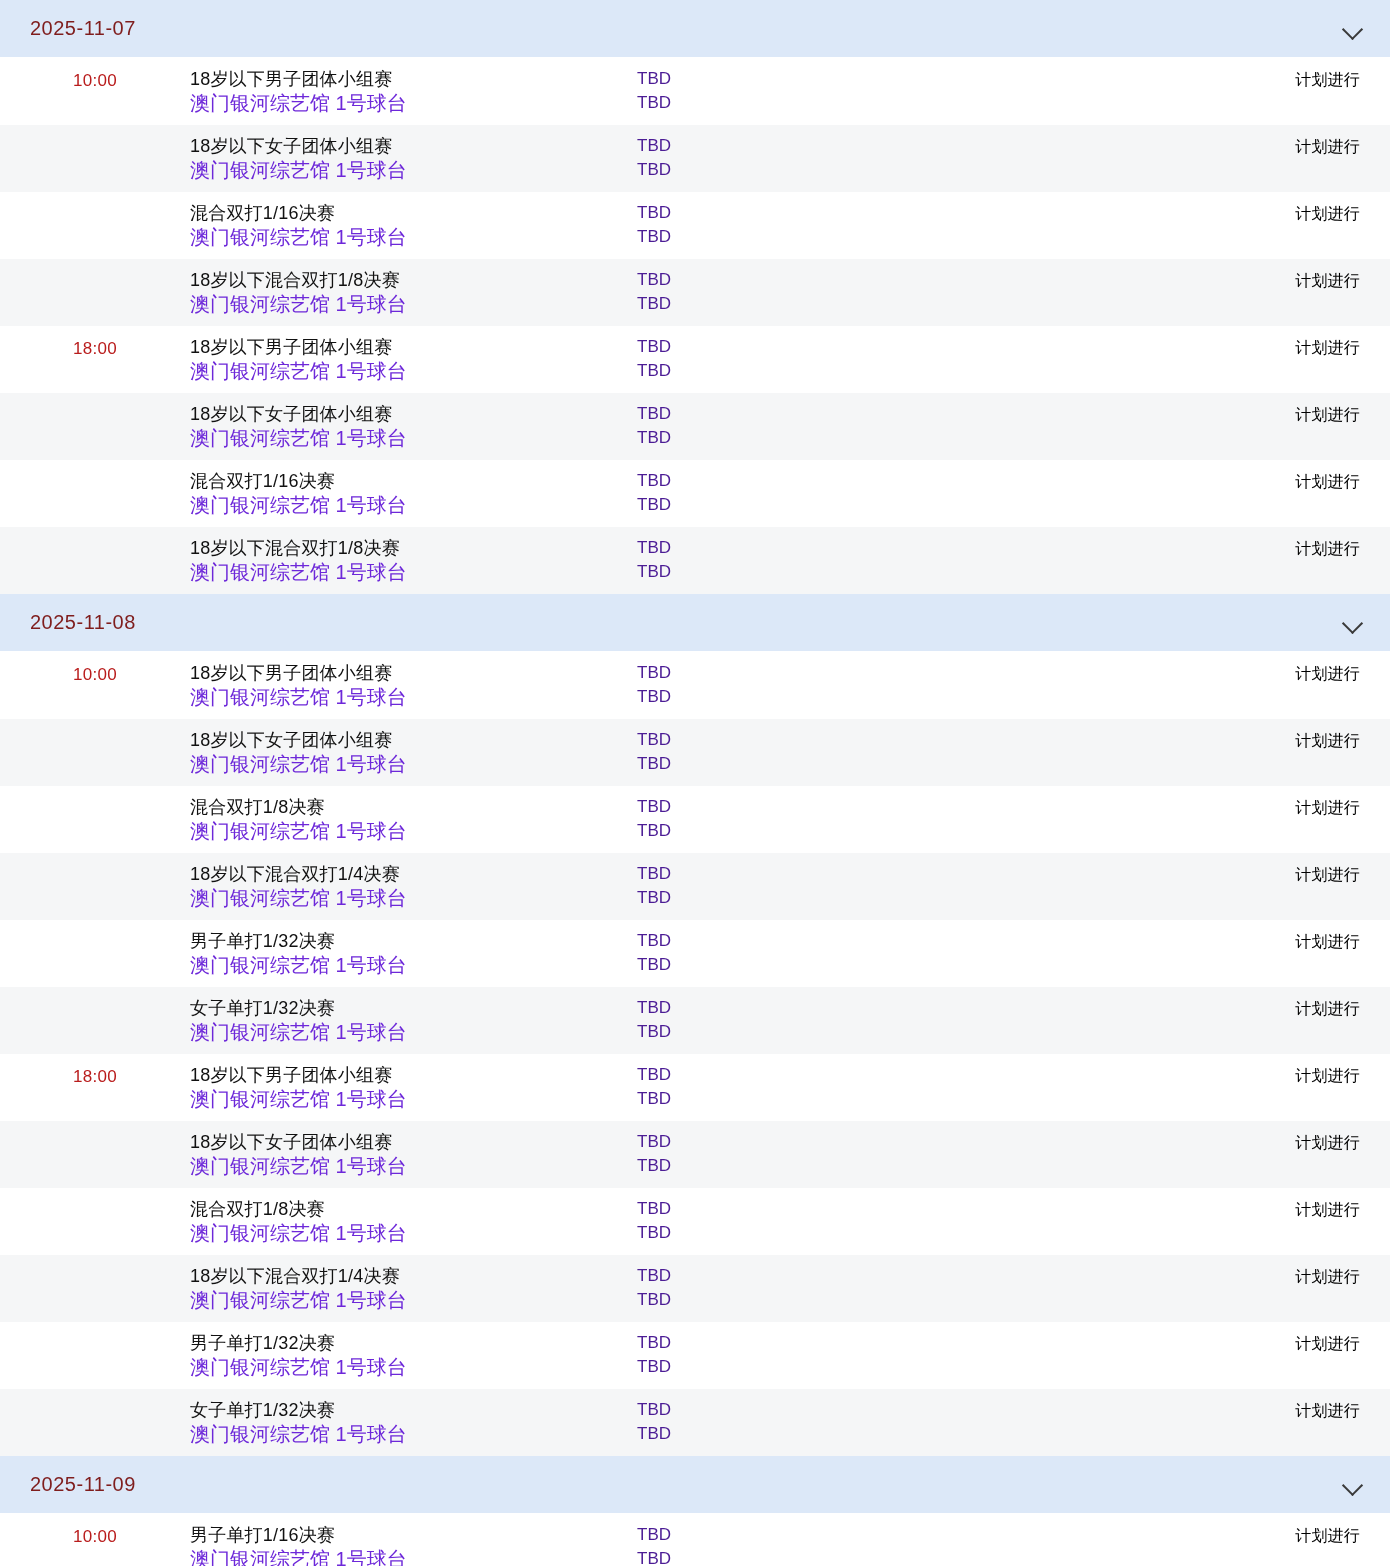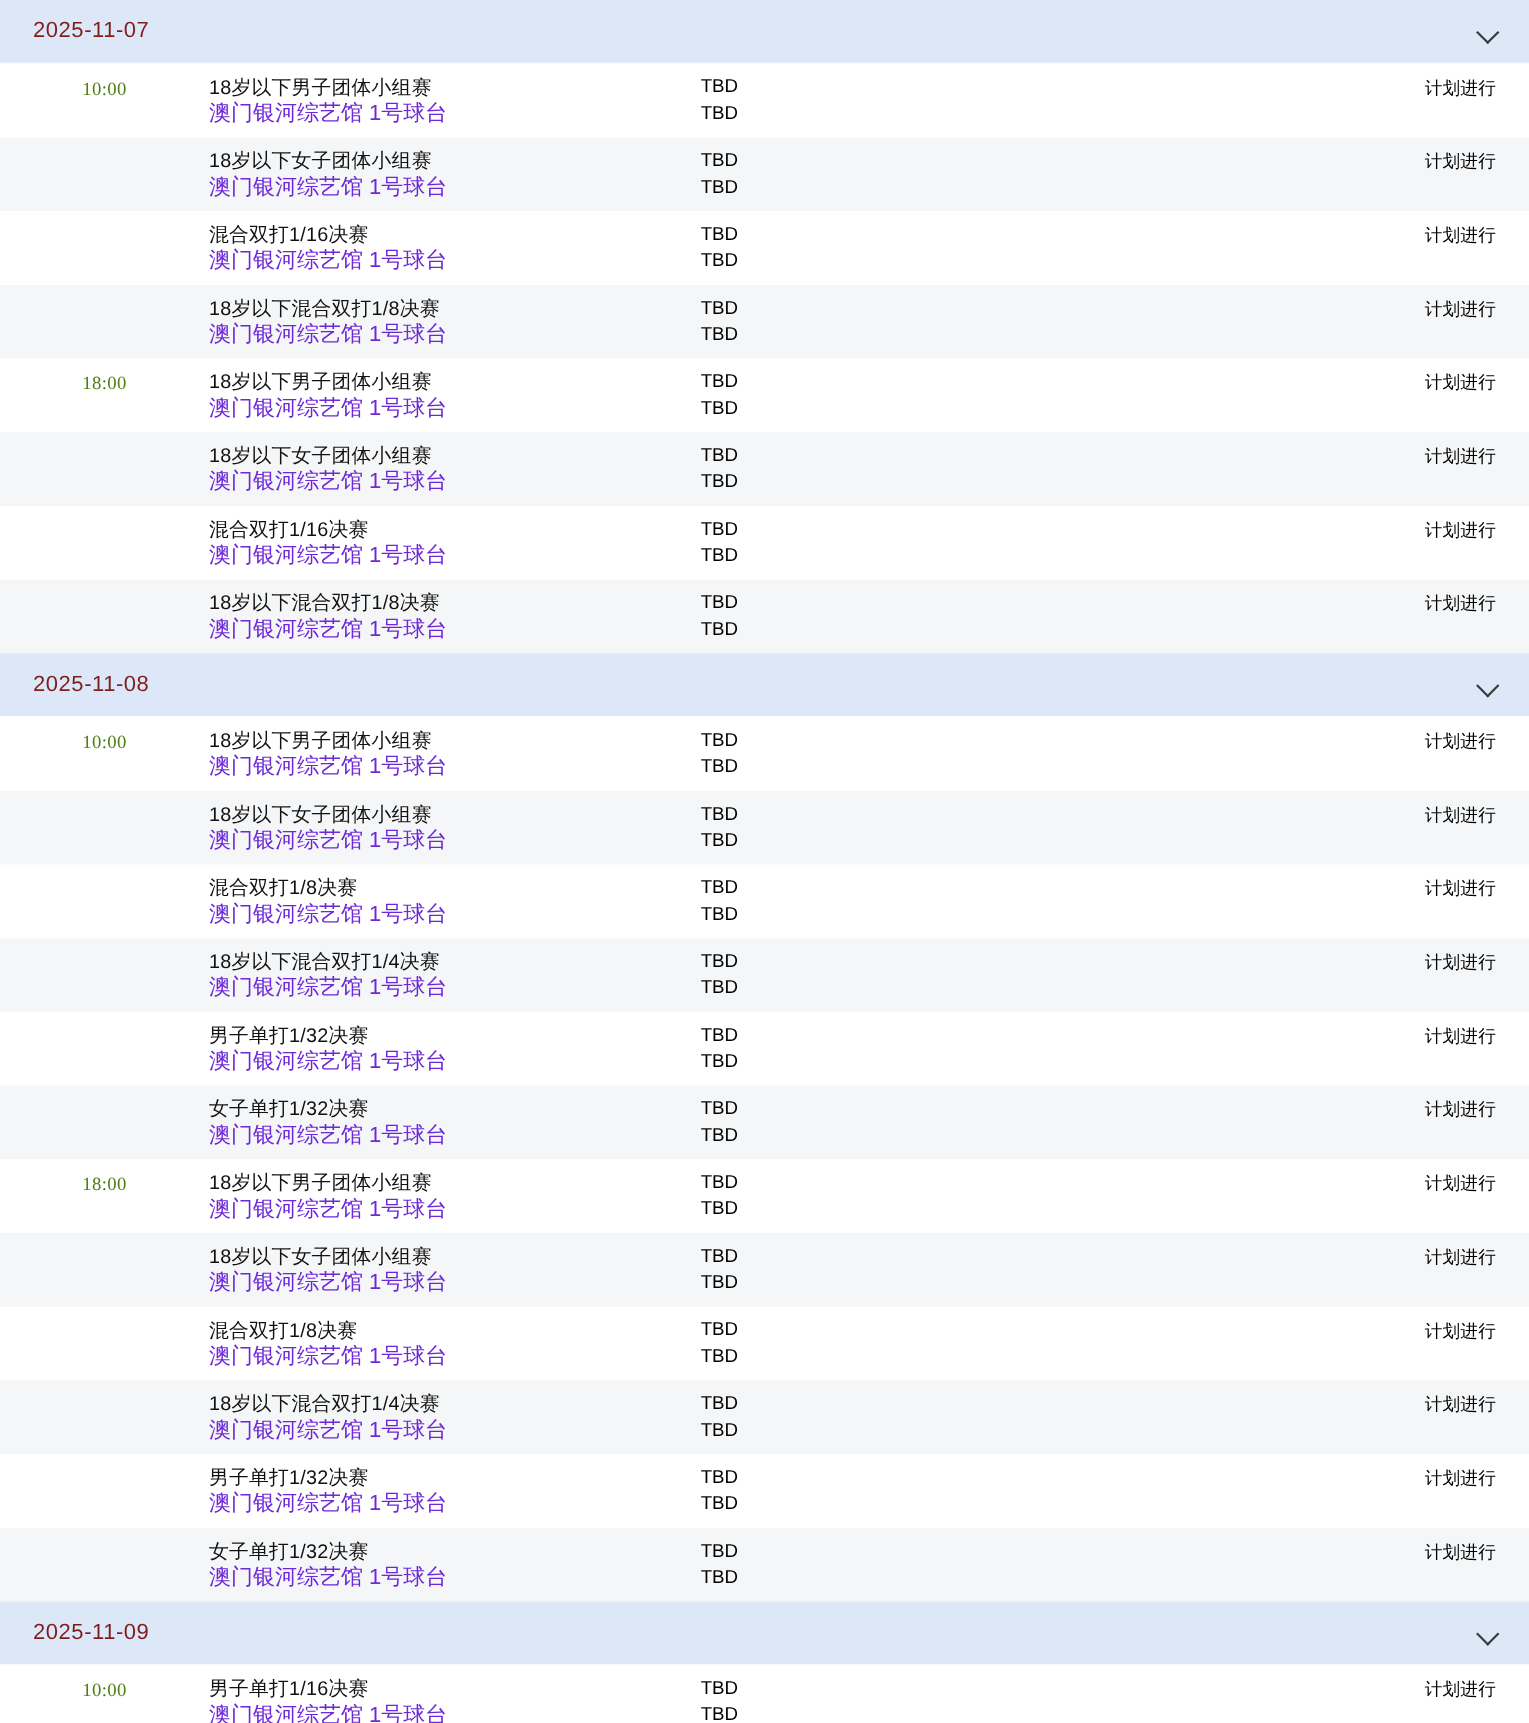--- a/index.html
+++ b/index.html
@@ -59,25 +59,24 @@
     min-height: 58px;
     padding: 9px 0 10px 0;
     background: #ffffff;
   }
   .event-row.alt { background: #f5f6f7; }
 
   .col-time {
     width: 190px;
     flex: 0 0 190px;
     font-size: 17px;
-    color: #4d7c0f;
+    color: #b91c1c;
     text-align: center;
     padding-top: 4px;
     letter-spacing: 0.3px;
-    font-family: Liberation Serif, serif;
   }
   .col-event {
     flex: 0 0 445px;
     width: 445px;
     padding-right: 10px;
   }
   .ev-title {
     font-size: 18px;
     font-weight: normal;
     color: #111111;
@@ -89,21 +88,21 @@
     color: #6d28d9;
     line-height: 23px;
     margin-top: 1px;
   }
   .col-players {
     flex: 1 1 auto;
     padding-left: 2px;
   }
   .pl {
     font-size: 17px;
-    color: #000000;
+    color: #4c1d95;
     line-height: 24px;
   }
   .col-status {
     flex: 0 0 160px;
     width: 160px;
     text-align: right;
     padding-right: 30px;
     padding-top: 3px;
   }
   .status-text {

